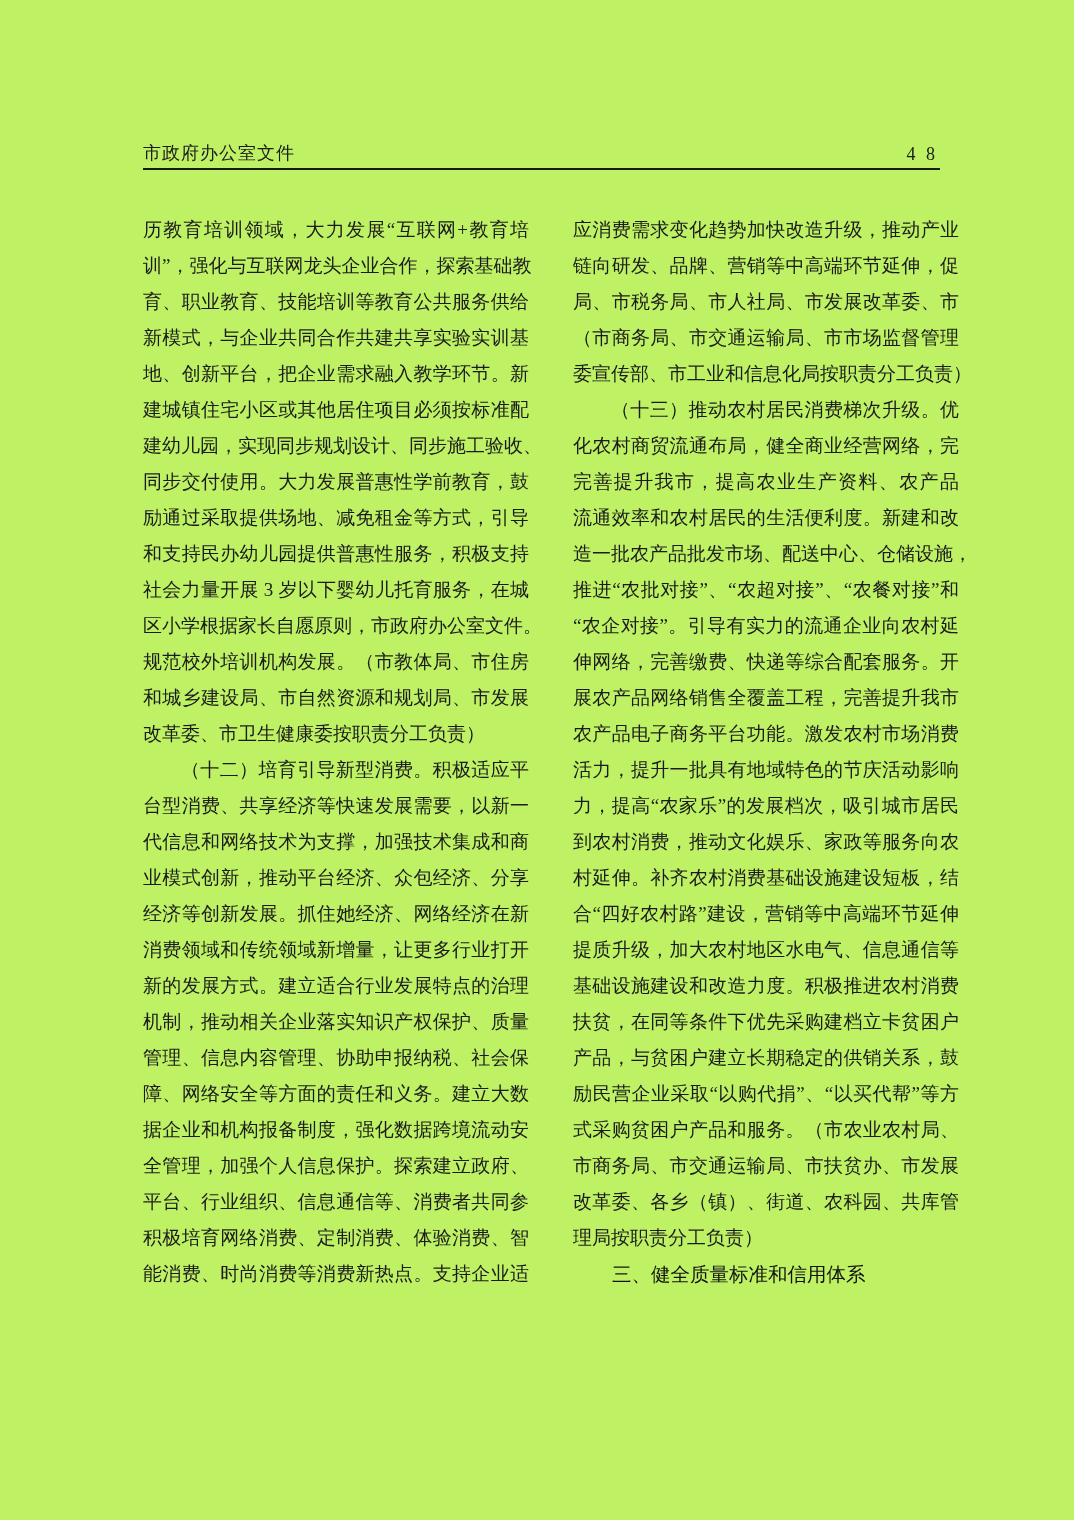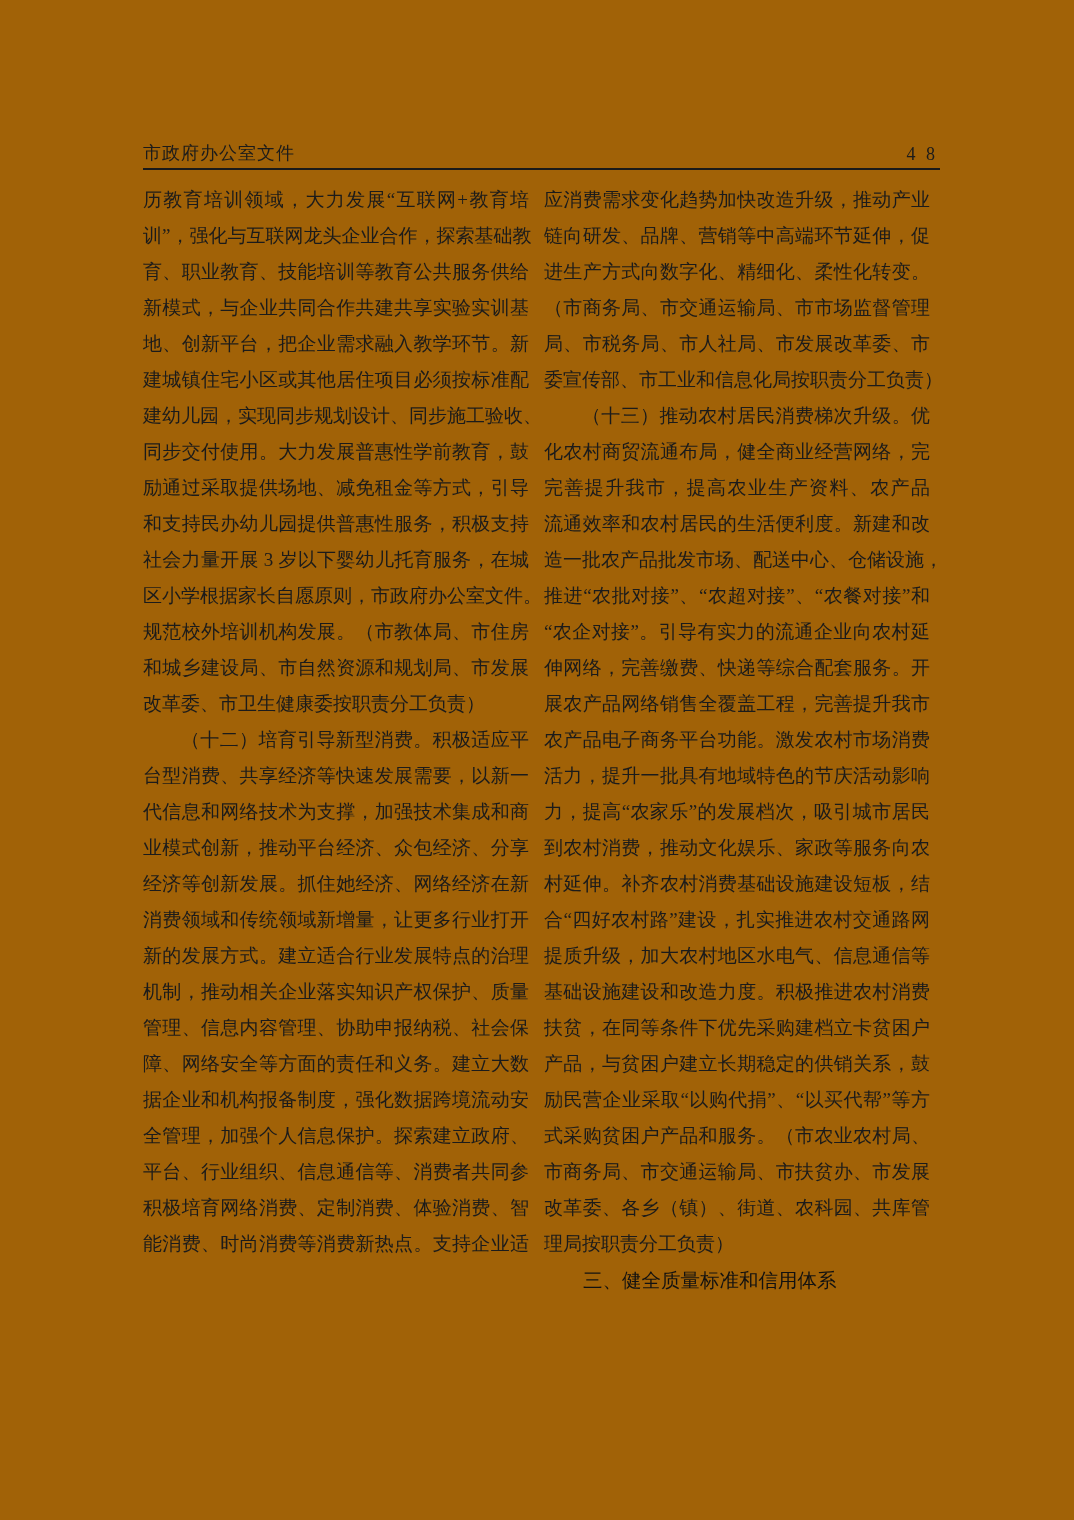--- a/index.html
+++ b/index.html
@@ -1,29 +1,29 @@
 <!DOCTYPE html>
 <html><head>
 <meta charset="utf-8">
 <style>
   html,body{margin:0;padding:0;}
   body{
     width:1074px;height:1520px;background:#ffffff;
     font-family:"Liberation Serif", serif;
     color:#1b1b1b;
   }
-  .page{position:relative;width:1074px;height:1520px;background:#a16207;overflow:hidden;}
+  .page{position:relative;width:1074px;height:1520px;background:#bef264;overflow:hidden;}
   .page-header{
     position:absolute;left:143px;top:141px;width:797px;
     display:flex;justify-content:space-between;align-items:flex-end;
     border-bottom:2px solid #1a1a1a;padding-bottom:3px;
   }
   .header-title{font-size:18px;letter-spacing:1px;}
   .page-number{font-size:18px;letter-spacing:3px;padding-right:2px;}
-  .columns{position:absolute;left:143px;top:182px;display:flex;gap:15px;}
+  .columns{position:absolute;left:143px;top:212px;display:flex;gap:44px;}
   .col{width:386px;}
   .line{
     font-size:19px;line-height:36px;height:36px;
     white-space:nowrap;text-align:left;
   }
   .line.just{text-align:justify;text-align-last:justify;text-justify:inter-character;}
   .line.first{text-indent:2em;}
   .kai{}
   .heading .line{
     font-family:"Liberation Sans", sans-serif;
@@ -74,41 +74,40 @@
           <div class="line just">全管理，加强个人信息保护。探索建立政府、</div>
           <div class="line just">平台、行业组织、信息通信等、消费者共同参</div>
           <div class="line just">积极培育网络消费、定制消费、体验消费、智</div>
           <div class="line just">能消费、时尚消费等消费新热点。支持企业适</div>
         </div>
       </section>
     <section class="col">
         <div class="block para">
           <div class="line just">应消费需求变化趋势加快改造升级，推动产业</div>
           <div class="line just">链向研发、品牌、营销等中高端环节延伸，促</div>
-          <div class="line just">进生产方式向数字化、精细化、柔性化转变。</div>
+          <div class="line just">局、市税务局、市人社局、市发展改革委、市</div>
           <div class="line just">（市商务局、市交通运输局、市市场监督管理</div>
-          <div class="line just">局、市税务局、市人社局、市发展改革委、市</div>
           <div class="line">委宣传部、市工业和信息化局按职责分工负责）</div>
         </div>
         <div class="block para">
           <div class="line just first"><span class="kai">（十三）</span><span class="kai">推动农村居民消费梯次升级</span><span>。优</span></div>
           <div class="line just">化农村商贸流通布局，健全商业经营网络，完</div>
           <div class="line just">完善提升我市，提高农业生产资料、农产品</div>
           <div class="line just">流通效率和农村居民的生活便利度。新建和改</div>
           <div class="line just">造一批农产品批发市场、配送中心、仓储设施，</div>
           <div class="line just">推进“农批对接”、“农超对接”、“农餐对接”和</div>
           <div class="line just">“农企对接”。引导有实力的流通企业向农村延</div>
           <div class="line just">伸网络，完善缴费、快递等综合配套服务。开</div>
           <div class="line just">展农产品网络销售全覆盖工程，完善提升我市</div>
           <div class="line just">农产品电子商务平台功能。激发农村市场消费</div>
           <div class="line just">活力，提升一批具有地域特色的节庆活动影响</div>
           <div class="line just">力，提高“农家乐”的发展档次，吸引城市居民</div>
           <div class="line just">到农村消费，推动文化娱乐、家政等服务向农</div>
           <div class="line just">村延伸。补齐农村消费基础设施建设短板，结</div>
-          <div class="line just">合“四好农村路”建设，扎实推进农村交通路网</div>
+          <div class="line just">合“四好农村路”建设，营销等中高端环节延伸</div>
           <div class="line just">提质升级，加大农村地区水电气、信息通信等</div>
           <div class="line just">基础设施建设和改造力度。积极推进农村消费</div>
           <div class="line just">扶贫，在同等条件下优先采购建档立卡贫困户</div>
           <div class="line just">产品，与贫困户建立长期稳定的供销关系，鼓</div>
           <div class="line just">励民营企业采取“以购代捐”、“以买代帮”等方</div>
           <div class="line just">式采购贫困户产品和服务。（市农业农村局、</div>
           <div class="line just">市商务局、市交通运输局、市扶贫办、市发展</div>
           <div class="line just">改革委、各乡（镇）、街道、农科园、共库管</div>
           <div class="line">理局按职责分工负责）</div>
         </div>

